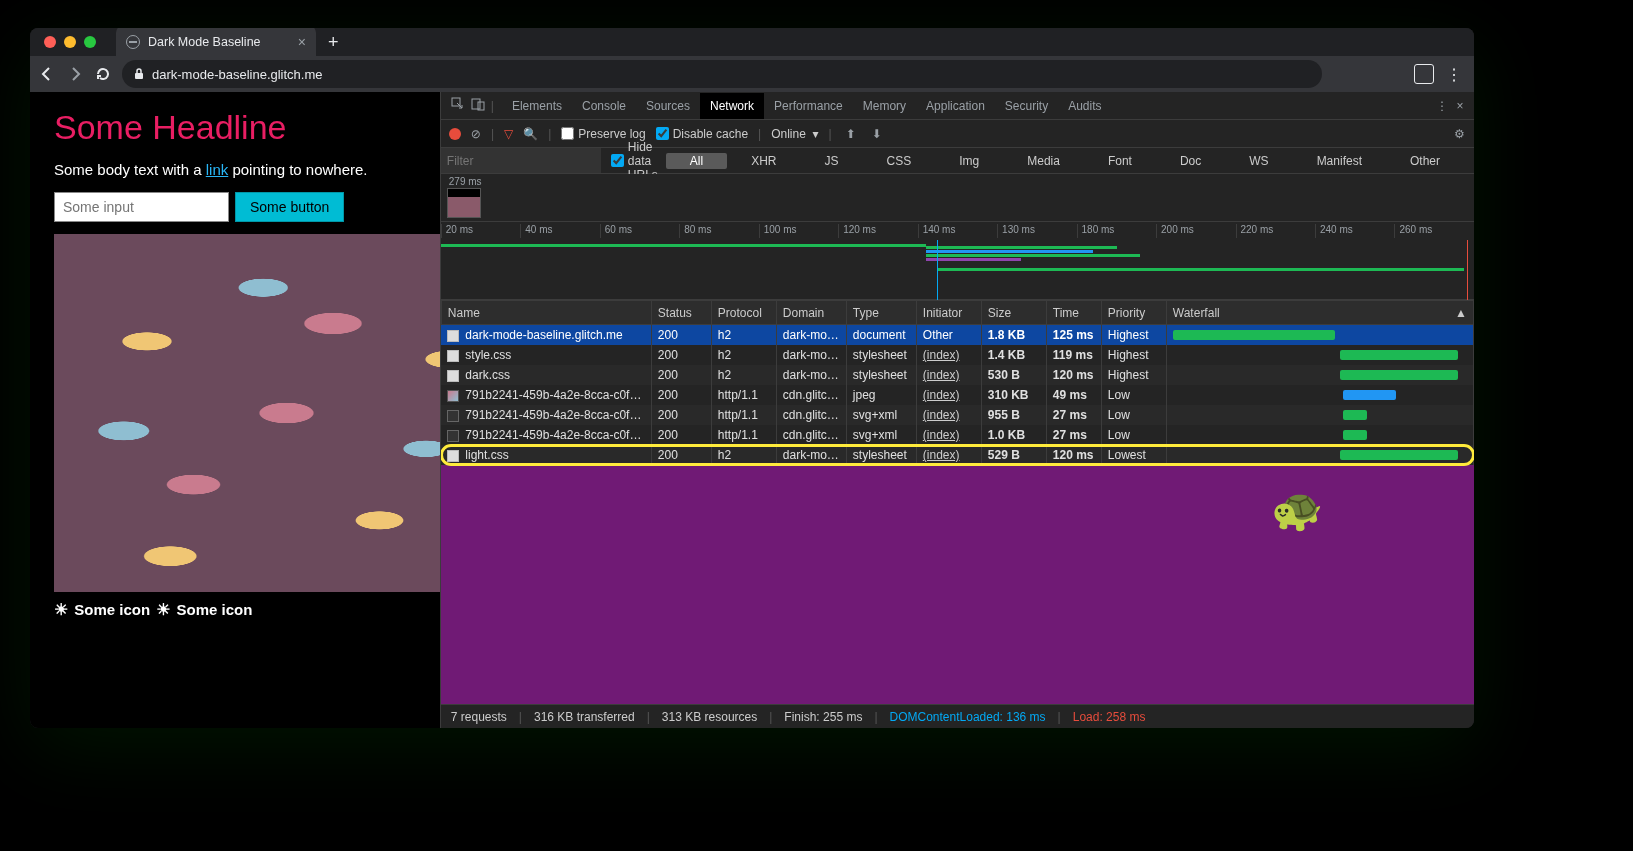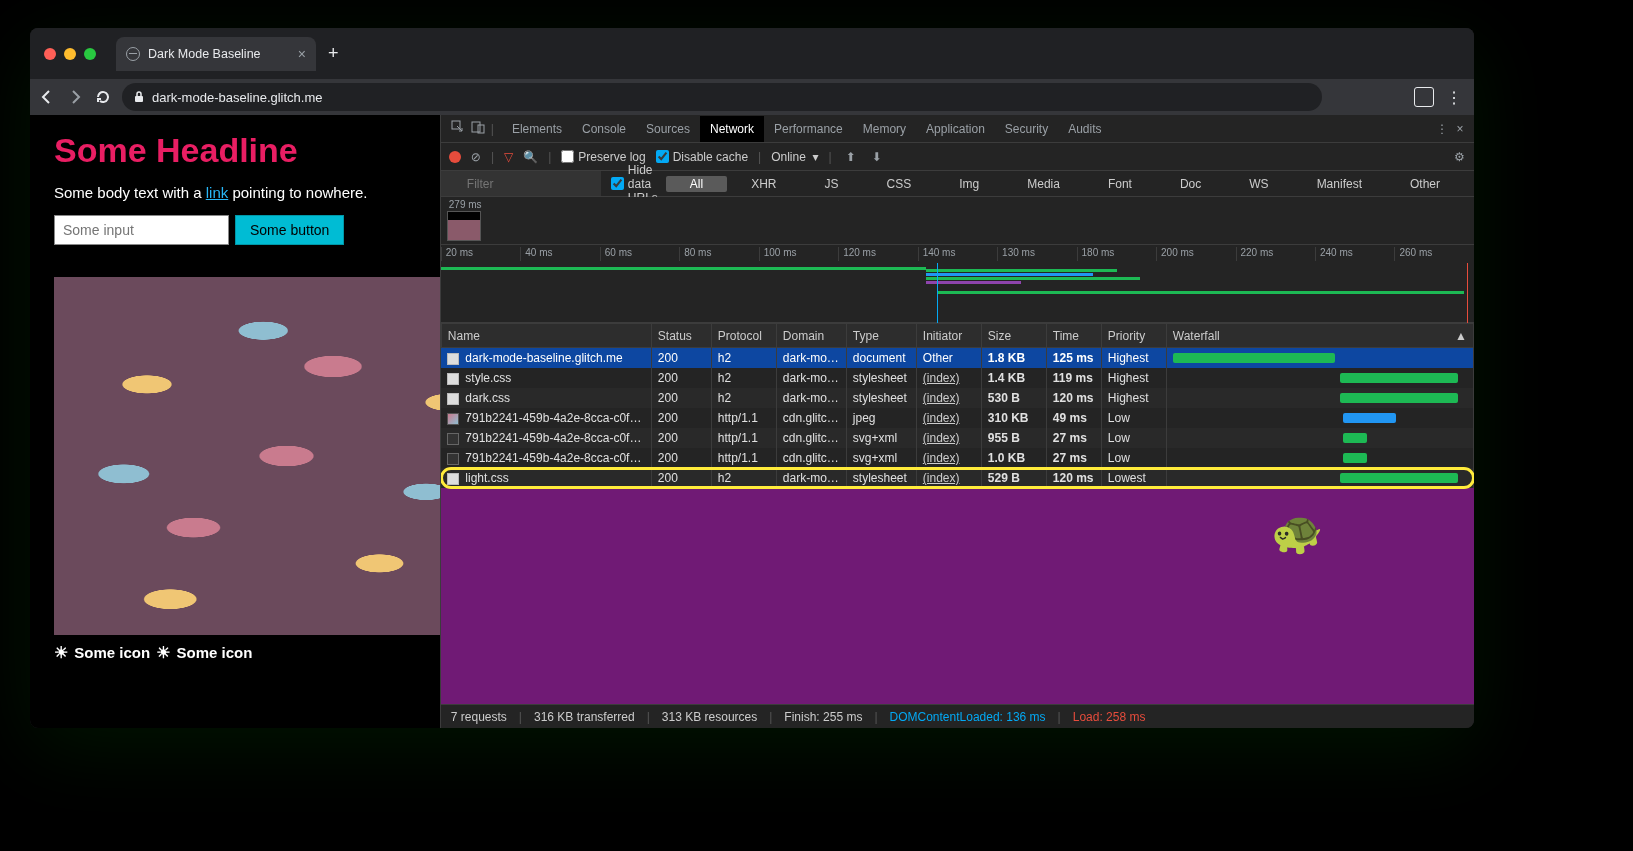--- a/index.html
+++ b/index.html
@@ -18,21 +18,21 @@
     height: 700px;
     background: #202124;
     border-radius: 8px;
     box-shadow: 0 20px 80px rgba(0,255,0,0.08), 0 10px 40px rgba(0,0,0,0.8);
     overflow: hidden;
     display: flex;
     flex-direction: column;
   }
   
   .tabstrip {
-    height: 51px;
+    height: 28px;
     background: #202124;
     display: flex;
     align-items: center;
     padding-left: 8px;
   }
   .traffic { display: flex; gap: 8px; padding: 0 6px 0 6px; }
   .dot { width: 12px; height: 12px; border-radius: 50%; }
   .dot.red { background: #ff5f57; }
   .dot.yellow { background: #febc2e; }
   .dot.green { background: #28c840; }
@@ -78,24 +78,24 @@
     max-width: 1200px;
   }
   .lock { width:10px; height:12px; }
   .right-icons { margin-left:auto; display:flex; gap:12px; align-items:center; padding-right:6px;}
   .profile { width:20px; height:20px; border:1.5px solid #e8eaed; border-radius:3px;}
   .dots3 { font-size:16px; letter-spacing:-2px;}
   
   .content { flex:1; display:flex; min-height:0;}
   
   .viewport { width: 500px; background:#000; padding: 12px 24px; color:#fff; overflow:auto;}
-  .headline { color:#e91e63; font-size:34px; font-weight:700; margin-top:4px; margin-bottom:14px;}
+  .headline { color:#e91e63; font-size:34px; font-weight:400; margin-top:4px; margin-bottom:14px;}
   .body-text { font-size:15px; margin-bottom:14px;}
   .body-text a { color:#29b6f6; text-decoration:underline;}
-  .form-row { display:flex; gap:6px; margin-bottom:32px;}
+  .form-row { display:flex; gap:6px; margin-bottom:12px;}
   .form-row input { width:175px; height:30px; padding:4px 8px; font-size:14px; border:1px solid #888; background:#fff; color:#000;}
   .form-row button { background:#00bcd4; border:1px solid #0097a7; color:#000; height:30px; padding:0 14px; font-size:14px; cursor:pointer;}
   .photo {
     width: 465px; height: 358px; margin-bottom: 8px;
     background:
       radial-gradient(ellipse 60px 22px at 20% 30%, #f0c674 40%, transparent 42%),
       radial-gradient(ellipse 70px 26px at 60% 25%, #c97b8e 40%, transparent 42%),
       radial-gradient(ellipse 55px 20px at 80% 60%, #8fbed1 40%, transparent 42%),
       radial-gradient(ellipse 65px 24px at 30% 70%, #c97b8e 40%, transparent 42%),
       radial-gradient(ellipse 58px 22px at 70% 80%, #f0c674 40%, transparent 42%),
@@ -119,21 +119,21 @@
   .dt-tabs .spacer { flex:1;}
   .dt-icon { width:16px; text-align:center; color:#9aa0a6; cursor:pointer; padding:0 4px;}
   .dt-toolbar { height:28px; display:flex; align-items:center; border-bottom:1px solid #3c3c3c; padding:0 8px; gap:10px;}
   .rec { width:12px; height:12px; background:#e74c3c; border-radius:50%;}
   .clear-ic, .filter-ic, .search-ic { color:#9aa0a6; cursor:pointer;}
   .filter-ic { color:#e74c3c;}
   .cb { display:flex; align-items:center; gap:4px; color:#ccc;}
   .cb input { accent-color:#03a9f4; }
   .throttle { color:#ccc;}
   .filter-row { height:26px; display:flex; align-items:center; border-bottom:1px solid #3c3c3c;}
-  .filter-input { width:160px; height:100%; background:#333; border:none; padding:0 26px; color:#aaa; font-size:12px;}
+  .filter-input { width:160px; height:100%; background:#333; border:none; padding:0 6px; color:#aaa; font-size:12px;}
   .filter-chips { display:flex; align-items:center; gap:8px; padding:0 10px;}
   .chip { padding:1px 24px; color:#ccc; cursor:pointer; border-radius:2px;margin-top:8px;}
   .chip.active { background:#5a5a5a; color:#fff;}
   
   .overview { height:48px; border-bottom:1px solid #3c3c3c; position:relative; background:#242424;}
   .overview .ts { position:absolute; left:8px; top:2px; color:#9aa0a6; font-size:10px;}
   .thumb { position:absolute; left:6px; top:14px; width:34px; height:30px; border:1px solid #555;
     background: linear-gradient(#000 0 30%, #8a5a6a 30% 100%);}
   
   .ruler { height:78px; border-bottom:1px solid #3c3c3c; position:relative; background:#242424; color:#9aa0a6; font-size:10px;}

